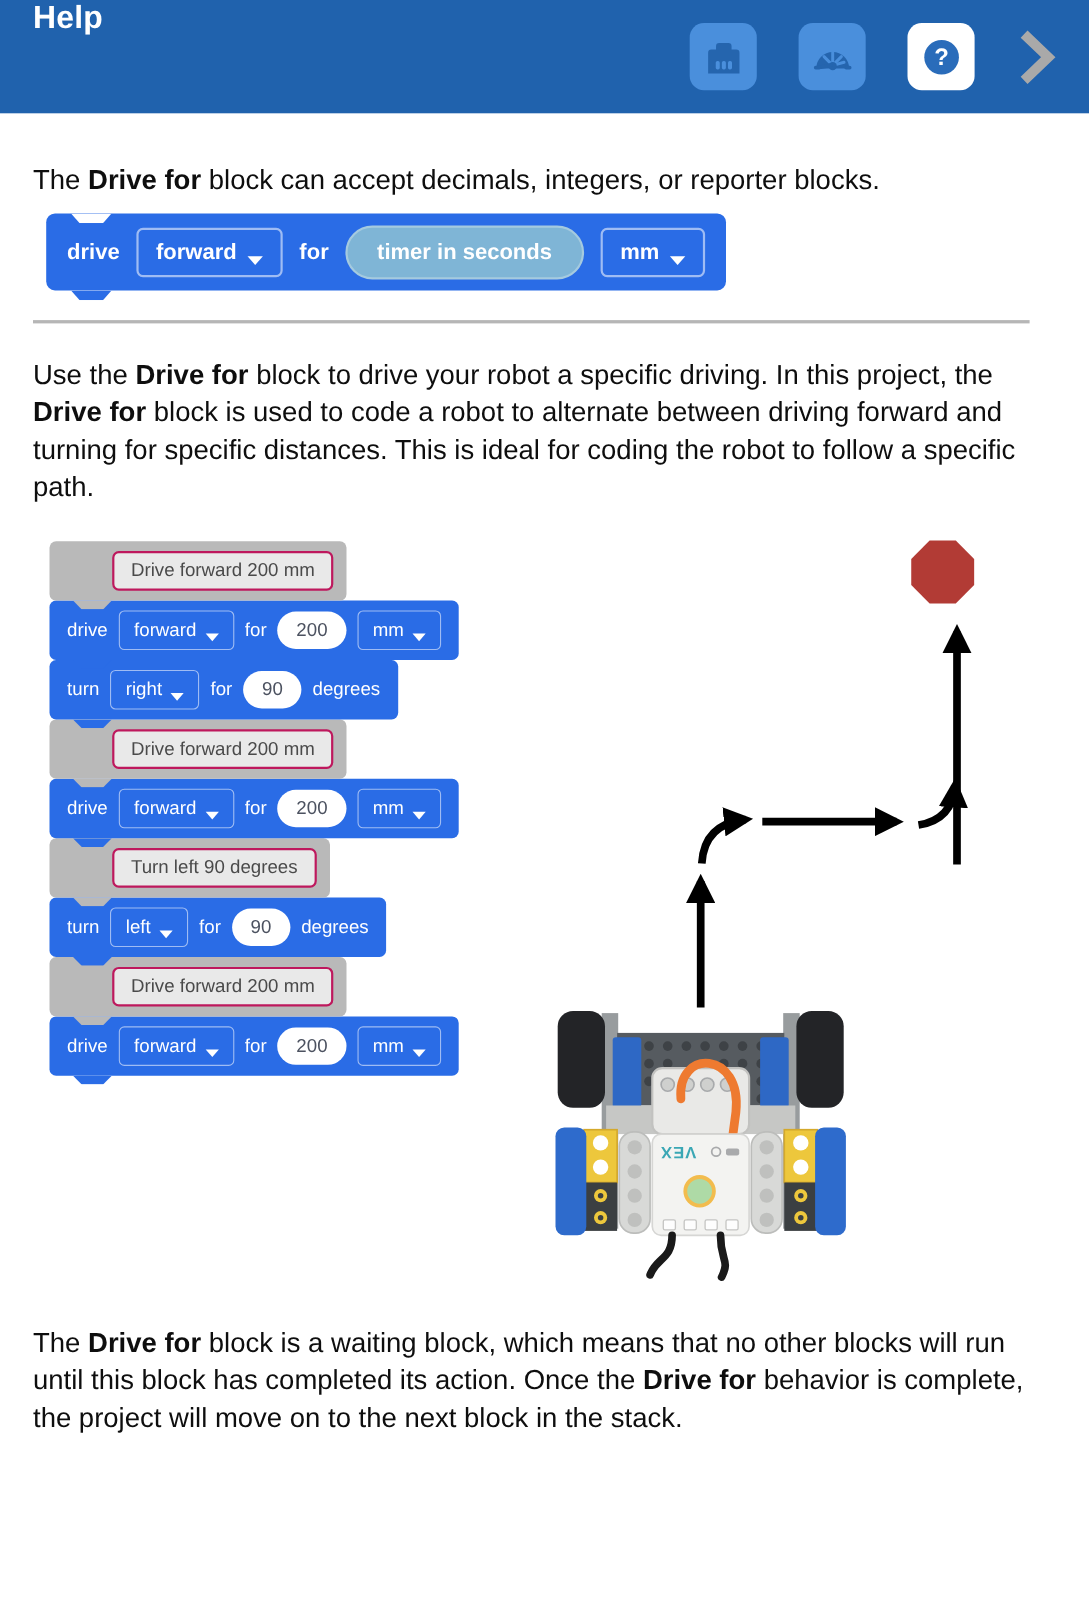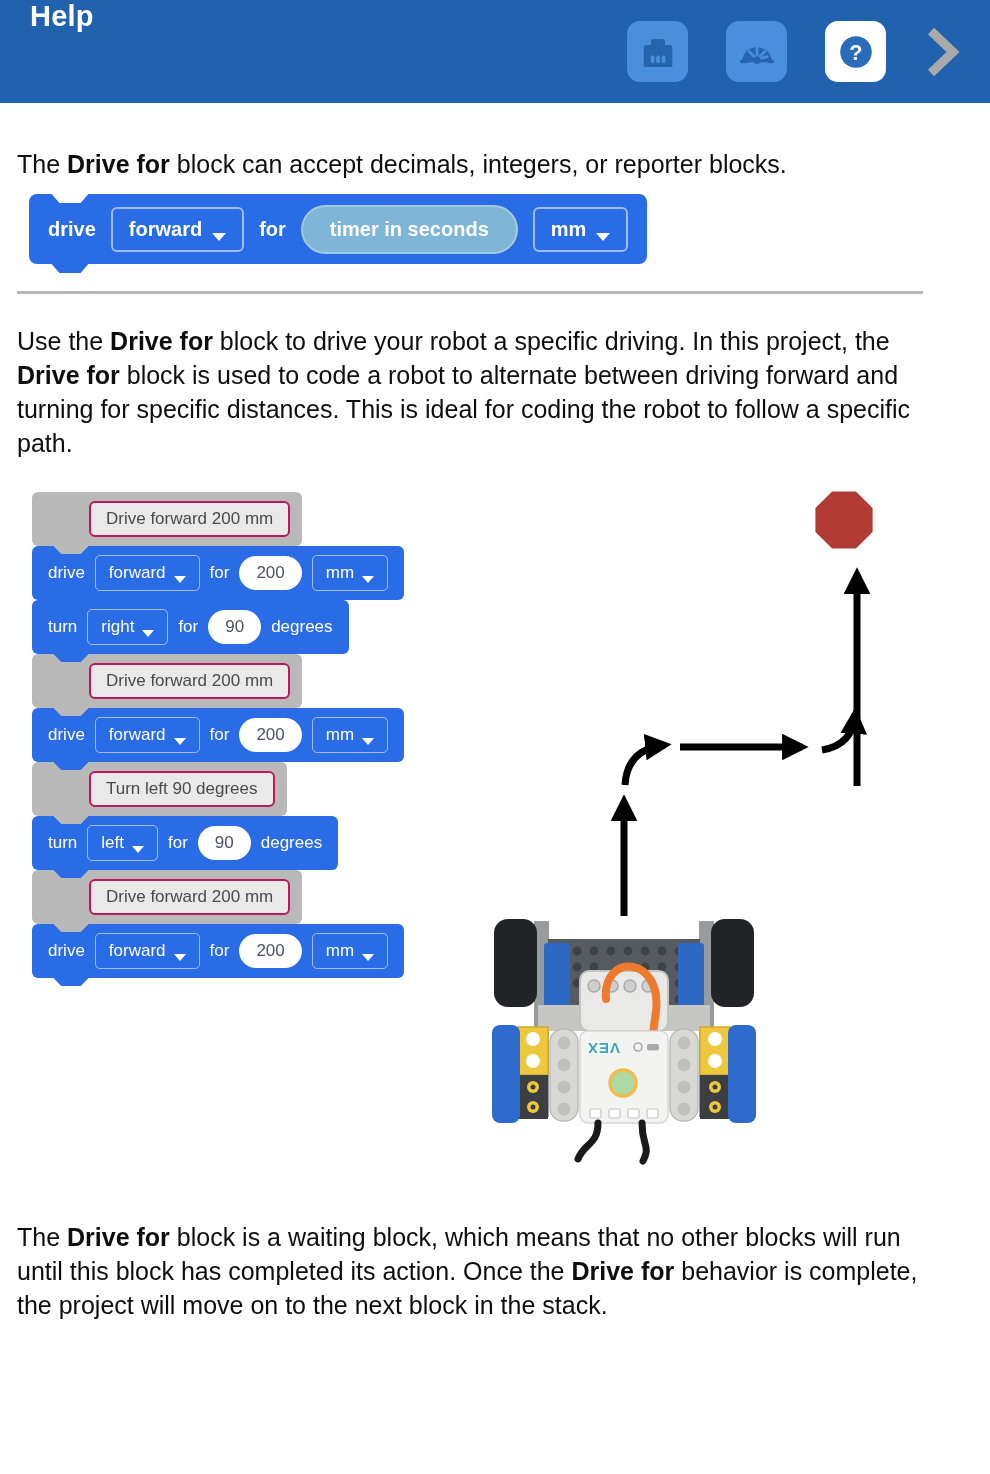--- a/index.html
+++ b/index.html
@@ -9,28 +9,28 @@
   
   .header { height:103px; background:#2062ad; display:flex; padding:0 30px; }
   .header-title { flex:1; color:#ffffff; font-size:29px; font-weight:700; letter-spacing:.2px; }
   .hicons { display:flex; align-items:center; gap:38px; }
   .tile { width:61px; height:61px; border-radius:13px; background:#4a8fdc; border:none;
           display:flex; align-items:center; justify-content:center; padding:0; cursor:pointer; }
   .tile.white { background:#ffffff; }
   .chev-btn { background:none; border:none; padding:0; display:flex; cursor:pointer; }
 
   
-  .content { padding:0 17px; }
+  .content { padding:0 30px; }
   .para { font-size:25px; line-height:34px; max-width:906px; color:#0e0e0e; }
   .para .b { font-weight:700; }
   .intro { margin-top:44px; }
   .example-h { margin-top:56px; font-size:40px; font-weight:700; color:#2d68b9; }
   .rule { border:none; border-top:3px solid #b6b6b6; width:906px; margin-top:27px; }
   .desc { margin-top:30px; }
-  .footer-p { margin-top:42px; }
+  .footer-p { margin-top:26px; }
 
   
   .sample-wrap { margin-top:13px; margin-left:12px; }
   .vblock { position:relative; display:inline-flex; align-items:center; gap:15px;
             height:70px; padding:0 19px; background:#2a6ce6; border-radius:8px;
             color:#fff; font-size:20px; font-weight:700; }
   .vblock::before { content:""; position:absolute; top:0; left:18px; width:46px; height:9px;
             background:#ffffff; clip-path:polygon(10% 0,90% 0,73% 100%,27% 100%); }
   .vblock::after { content:""; position:absolute; bottom:-9px; left:18px; width:46px; height:9px;
             background:#2a6ce6; clip-path:polygon(10% 0,90% 0,73% 100%,27% 100%); }

